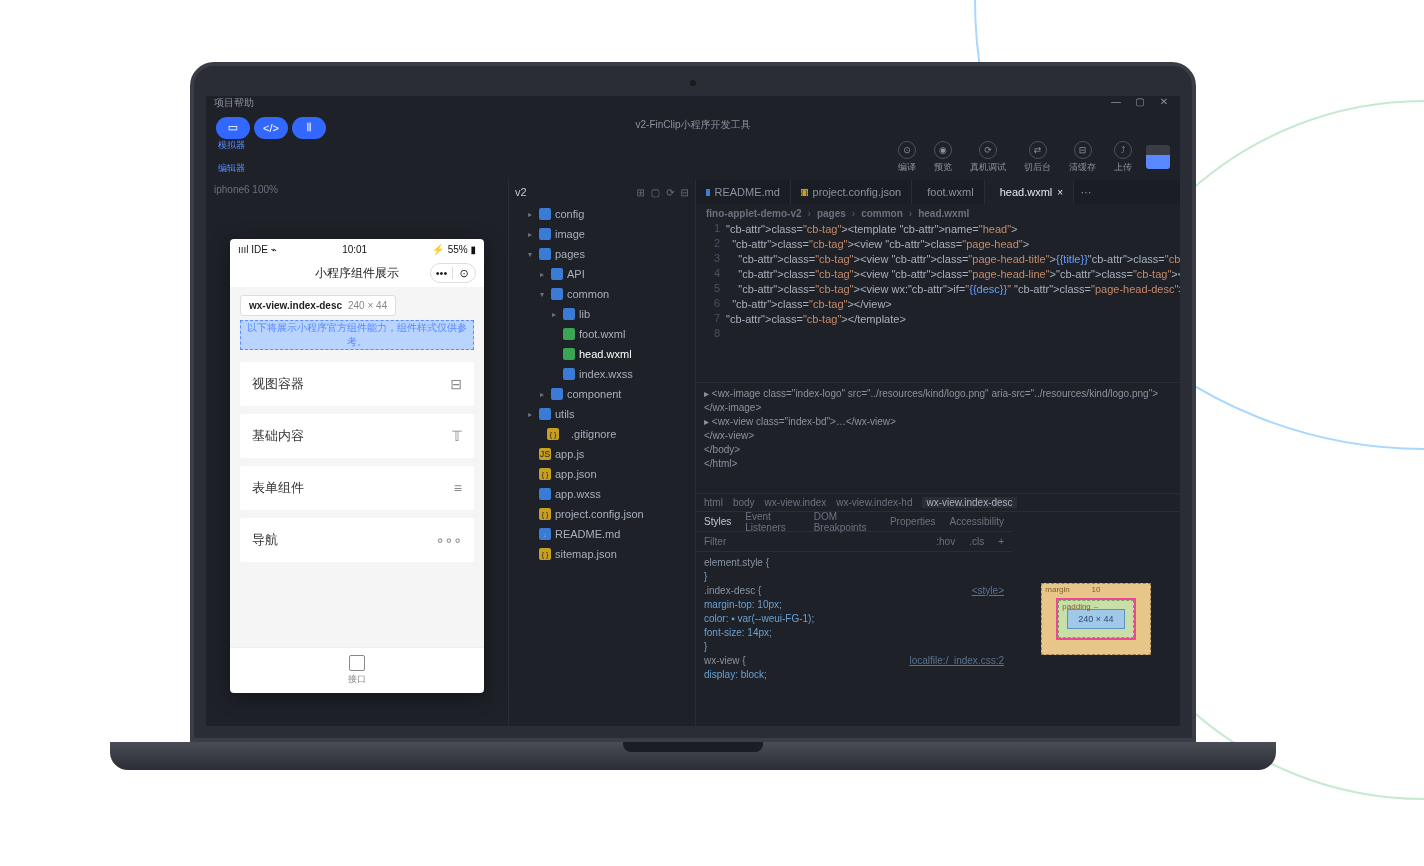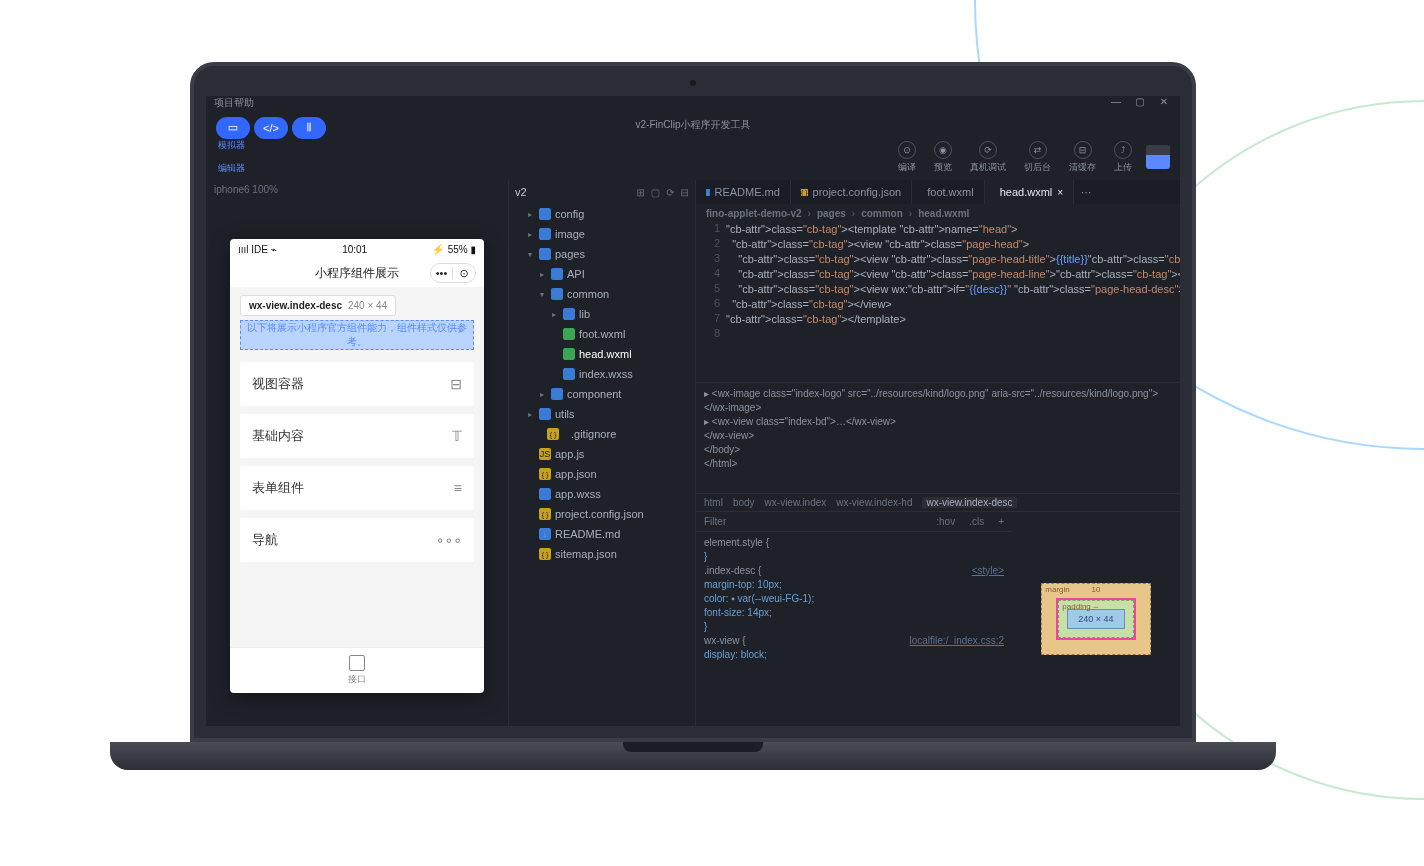--- a/index.html
+++ b/index.html
@@ -404,20 +404,27 @@
               </div>
       <div class="dev-crumbs" id="dev-crumbs">
                 <span>html</span>
                 <span>body</span>
                 <span>wx-view.index</span>
                 <span>wx-view.index-hd</span>
                 <span class="on">wx-view.index-desc</span>
               </div>
       <div class="dev-panels">
        <div class="styles-col">
+        <div class="styles-tabrow" id="styles-tabrow">
+                    <span class="on">Styles</span>
+                    <span>Event Listeners</span>
+                    <span>DOM Breakpoints</span>
+                    <span>Properties</span>
+                    <span>Accessibility</span>
+                  </div>
         <div class="styles-filter">
          <span>Filter</span>
          <div class="right" id="filter-right">
                       <span>:hov</span>
                       <span>.cls</span>
                       <span>+</span>
                     </div>
         </div>
         <div class="styles-body" id="styles-body">
                     <div>element.style {</div>

